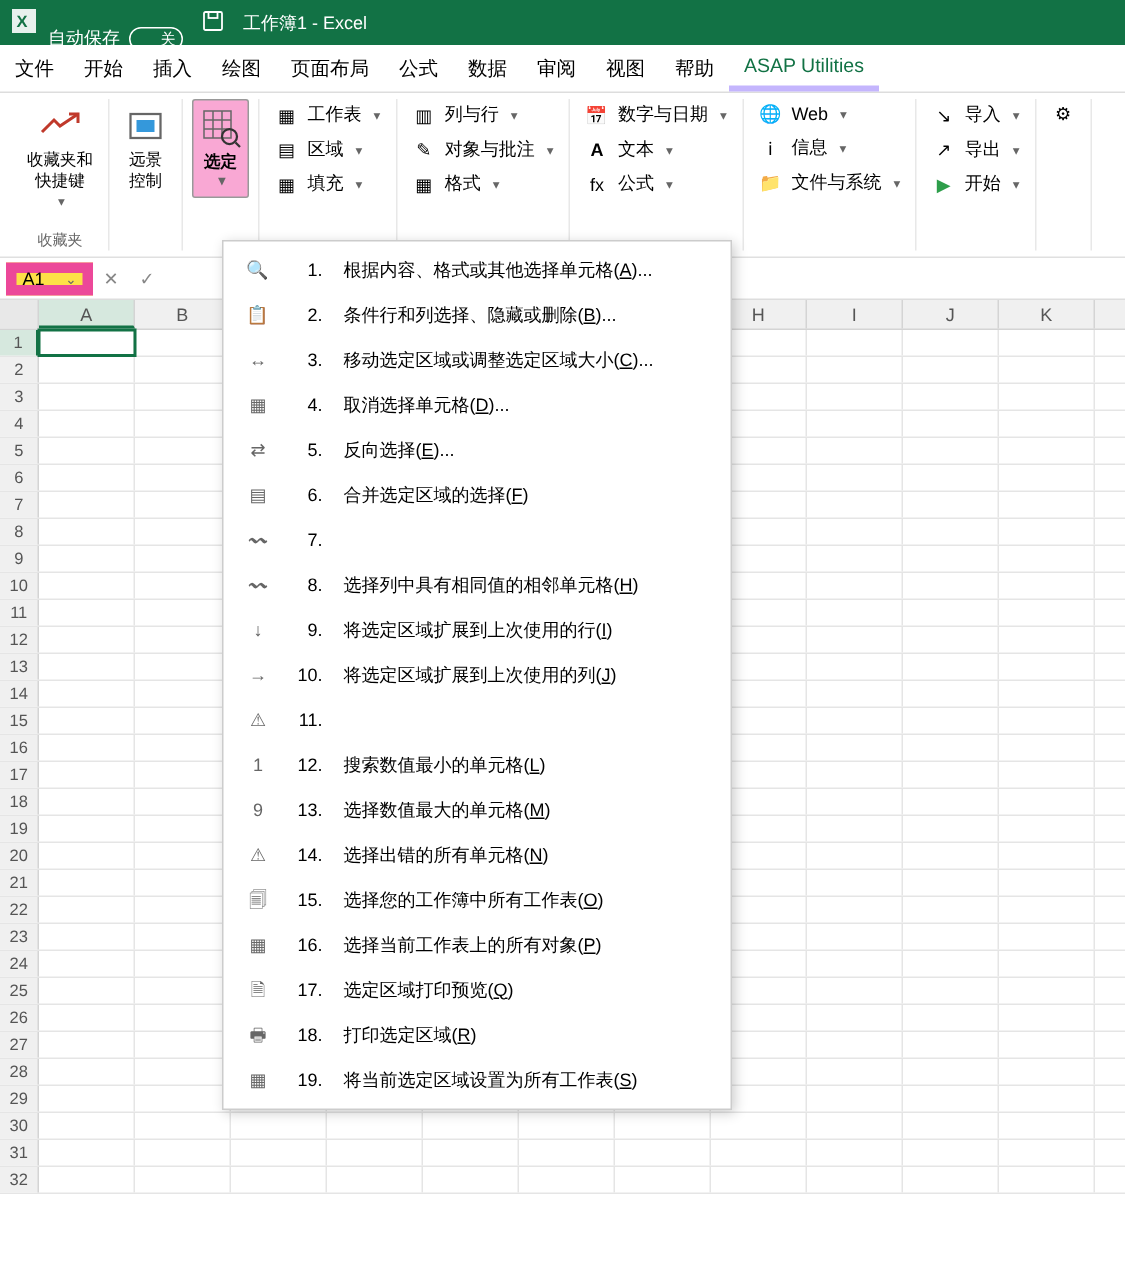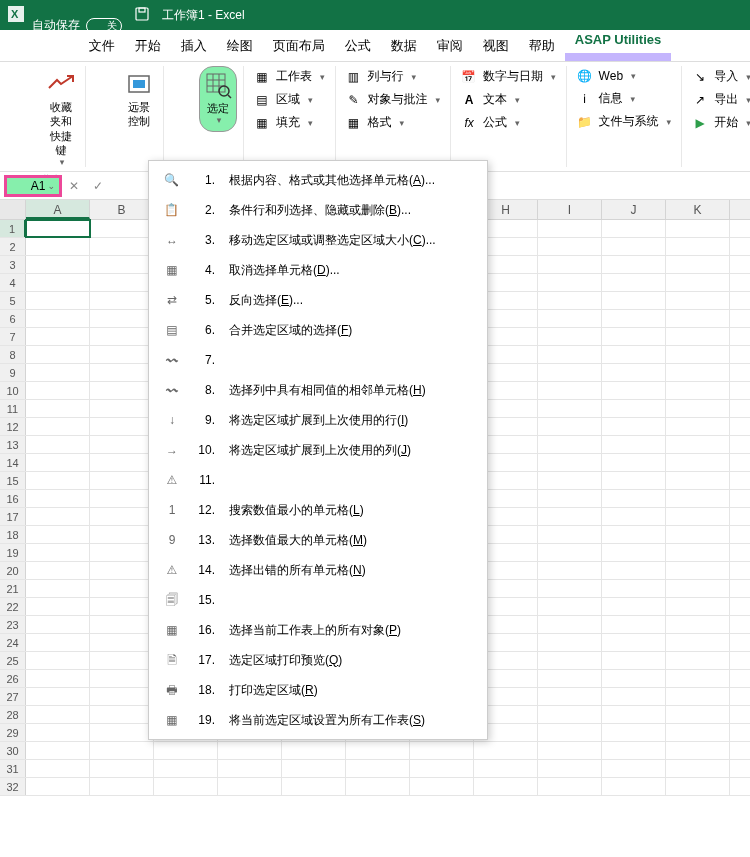--- a/index.html
+++ b/index.html
@@ -3,35 +3,35 @@
 <meta charset="utf-8">
 <style>
 * { margin: 0; padding: 0; box-sizing: border-box; font-family: "Segoe UI", "Microsoft YaHei", sans-serif; }
 body { width: 750px; height: 857px; background: #fff; overflow: hidden; font-size: 12px; }
 .title-bar { background: #127245; height: 30px; display: flex; align-items: center; padding: 0 8px; color: #fff; }
 .title-bar .icon { margin-right: 8px; }
 .title-bar .autosave { display: flex; align-items: center; gap: 6px; margin-top: 21px; }
 .toggle { width: 36px; height: 16px; border: 1px solid #fff; border-radius: 8px; display: flex; align-items: center; justify-content: flex-end; padding: 0 4px; font-size: 10px; }
 .title-bar .save-icon { margin: 0 12px; }
 .title-bar .doc-title { font-size: 12px; }
-.ribbon-tabs { background: #fff; height: 32px; display: flex; align-items: flex-end; border-bottom: 1px solid #ddd; justify-content: center; }
+.ribbon-tabs { background: #fff; height: 32px; display: flex; align-items: flex-end; border-bottom: 1px solid #ddd; }
 .tab { padding: 6px 10px; font-size: 13px; cursor: pointer; }
-.tab.active { color: #127245; font-weight: 700; border-bottom: 8px solid #c4b5fd; }
+.tab.active { color: #127245; font-weight: 400; border-bottom: 4px solid #c4b5fd; }
 .ribbon { background: #fff; height: 110px; display: flex; border-bottom: 1px solid #e0e0e0; padding: 4px 8px; }
 .ribbon-group { display: flex; flex-direction: column; justify-content: space-between; align-items: center; padding: 0 6px; border-right: 1px solid #e8e8e8; }
-.big-btn { display: flex; flex-direction: column; align-items: center; justify-content: center; font-size: 11px; text-align: center; padding: 4px; cursor: pointer; line-height: 1.3; margin-left: 29px; }
-.big-btn.active { background: #86efac; border: 1px solid #999; border-radius: 14px; }
+.big-btn { display: flex; flex-direction: column; align-items: center; justify-content: center; font-size: 11px; text-align: center; padding: 4px; cursor: pointer; line-height: 1.3; }
+.big-btn.active { background: #f9a8d4; border: 1px solid #999; border-radius: 2px; font-weight: bold; }
 .big-btn svg, .big-btn .glyph { width: 28px; height: 28px; margin-bottom: 2px; }
 .group-label { font-size: 10px; color: #666; text-align: center; }
 .small-btns { display: flex; flex-direction: column; gap: 2px; }
 .small-btn { display: flex; align-items: center; gap: 6px; font-size: 12px; padding: 2px 4px; cursor: pointer; white-space: nowrap; }
 .small-btn .ico { width: 16px; height: 16px; display: inline-flex; align-items: center; justify-content: center; }
 .dd { font-size: 9px; color: #666; margin-left: 2px; }
 .formula-bar { height: 28px; border-bottom: 1px solid #ddd; display: flex; align-items: center; padding: 0 4px; }
-.name-box { width: 58px; height: 22px; border: 3px solid #ec4899; padding: 0 4px; display: flex; align-items: center; justify-content: flex-end; font-size: 12px; background: #86efac; }
+.name-box { width: 58px; height: 22px; border: 7px solid #ec4899; padding: 0 4px; display: flex; align-items: center; justify-content: space-between; font-size: 12px; background: #fde047; }
 .fb-btn { width: 24px; text-align: center; color: #888; font-size: 12px; }
 .grid-area { position: relative; }
 .col-headers { display: flex; height: 20px; border-bottom: 1px solid #d4d4d4; background: #f0f0f0; }
 .corner { width: 26px; border-right: 1px solid #d4d4d4; background: #e8e8e8; }
 .col-h { width: 64px; text-align: center; border-right: 1px solid #d4d4d4; font-size: 12px; line-height: 20px; color: #555; }
 .col-h.sel { background: #d6e8de; border-bottom: 2px solid #127245; }
 .rows { }
 .row { display: flex; height: 18px; border-bottom: 1px solid #e5e5e5; }
 .row-h { width: 26px; text-align: center; border-right: 1px solid #d4d4d4; background: #f0f0f0; font-size: 11px; line-height: 18px; color: #555; }
 .row-h.sel { background: #d6e8de; border-right: 2px solid #127245; }
@@ -166,21 +166,21 @@
           <span class="ico">📅</span>
           <span>数字与日期</span>
           <span class="dd">▾</span>
         </div>
     <div class="small-btn">
           <span class="ico" style="font-weight:bold">A</span>
           <span>文本</span>
           <span class="dd">▾</span>
         </div>
     <div class="small-btn">
-          <span class="ico" style="font-style:italic">fx</span>
+          <span class="ico" style="">fx</span>
           <span>公式</span>
           <span class="dd">▾</span>
         </div>
   </div>
     </div>
   <div class="ribbon-group">
       <div class="small-btns">
     <div class="small-btn">
           <span class="ico">🌐</span>
           <span>Web</span>
@@ -767,20 +767,21 @@
       <span>选择数值最大的单元格(<u>M</u>)</span>
     </div>
     <div class="menu-item">
       <span class="mico">⚠</span>
       <span class="mnum">14.</span>
       <span>选择出错的所有单元格(<u>N</u>)</span>
     </div>
     <div class="menu-item">
       <span class="mico">🗐</span>
       <span class="mnum">15.</span>
+      <span>选择您的工作簿中所有工作表(<u>O</u>)</span>
     </div>
     <div class="menu-item">
       <span class="mico">▦</span>
       <span class="mnum">16.</span>
       <span>选择当前工作表上的所有对象(<u>P</u>)</span>
     </div>
     <div class="menu-item">
       <span class="mico">🗎</span>
       <span class="mnum">17.</span>
       <span>选定区域打印预览(<u>Q</u>)</span>

